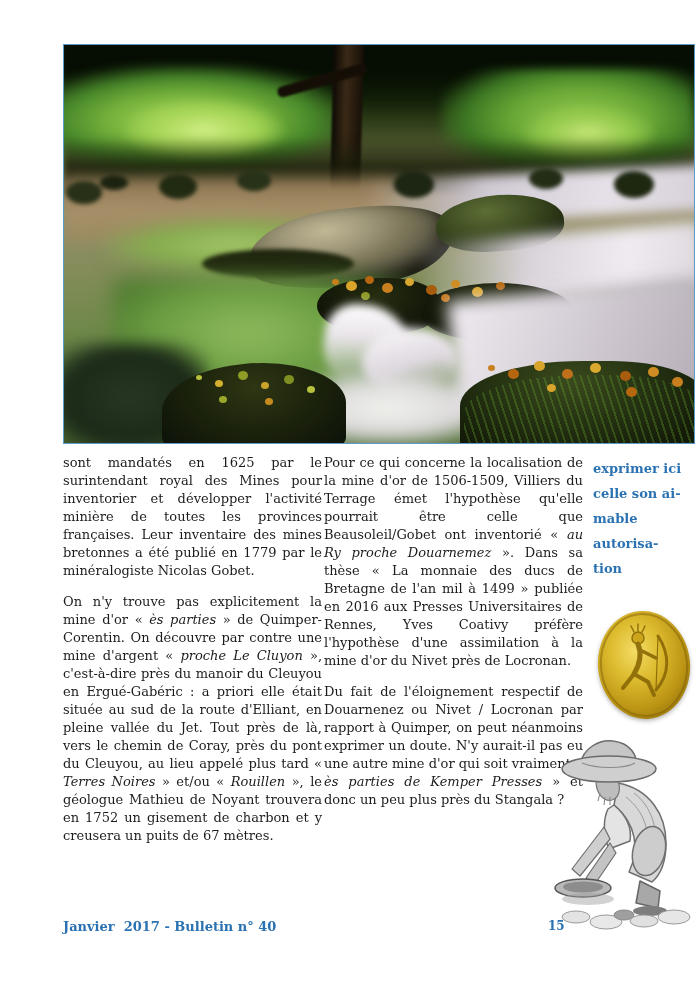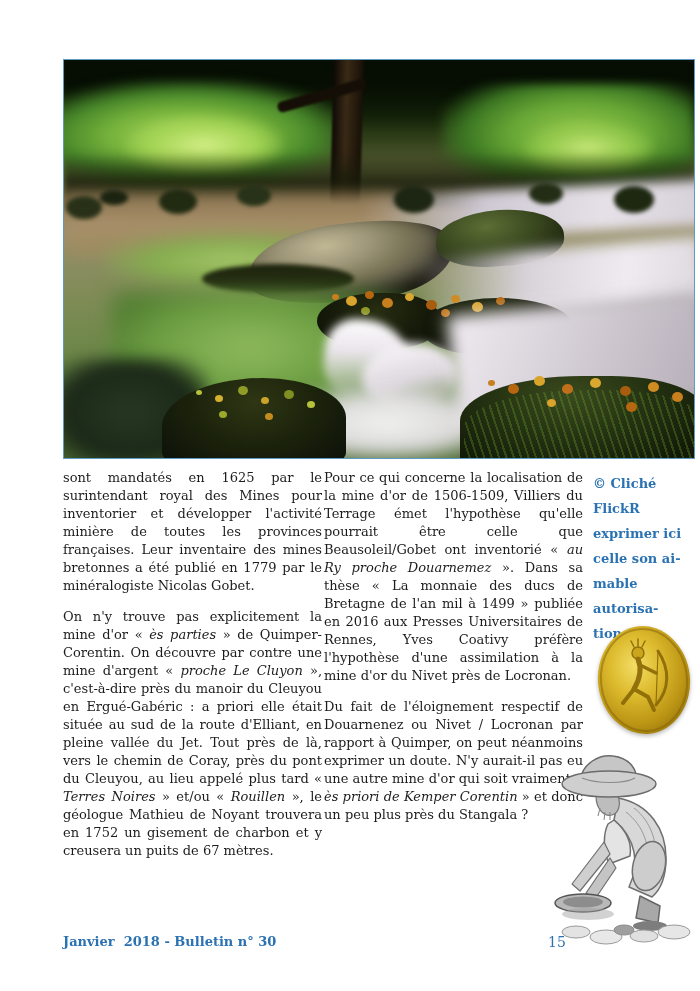--- a/index.html
+++ b/index.html
@@ -1,17 +1,17 @@
 <!DOCTYPE html>
 <html lang="fr" style="--accent: #2b72b2;"><head>
 <meta charset="utf-8">
 <style>
   html,body{margin:0;padding:0;background:#ffffff;}
   .page{position:relative;width:700px;height:949px;background:#ffffff;overflow:hidden;
-        font-family:"DejaVu Serif", serif;margin-top:15px;}
+        font-family:"DejaVu Serif", serif;}
 
   
   .photo-frame{position:absolute;left:63px;top:44px;width:632px;height:400px;
                border:1px solid #5e9ac6;box-sizing:border-box;margin:0;}
   .photo{position:absolute;inset:0;overflow:hidden;
     background:linear-gradient(180deg,#0a1404 0%,#102008 8%,#1c2e0d 14%,#31401a 20%,
       #6b6f42 30%,#9a8a64 37%,#97906a 44%,#8a8d60 52%,#7c8b54 62%,#6f884a 72%,
       #5f7f40 82%,#547336 92%,#4c6a32 100%);}
   .photo div{position:absolute;}
   .ly-canopy{left:0;top:0;width:632px;height:74px;filter:blur(2px);
@@ -97,21 +97,21 @@
   
   .credit{position:absolute;left:593px;top:456px;width:104px;color:var(--accent,#2b72b2);
           font-weight:bold;font-size:13px;line-height:25px;}
   .coin{position:absolute;left:592px;top:607px;width:104px;height:117px;}
   .coin svg{filter:drop-shadow(0 2px 2px rgba(0,0,0,.28));}
   .panner{position:absolute;left:552px;top:731px;width:148px;height:200px;}
 
   
   .footer-left{position:absolute;left:63px;top:919px;font-weight:bold;font-size:13px;
                color:var(--accent,#2b72b2);white-space:pre;}
-  .footer-page{position:absolute;left:548px;top:919px;font-weight:normal;font-size:14px;
+  .footer-page{position:absolute;left:548px;top:919px;font-weight:bold;font-size:12px;
                color:var(--accent,#2b72b2);}
 </style>
 </head>
 <body>
 
 <div class="page">
 
   <figure class="photo-frame">
     <div class="photo">
       <div class="ly-canopy"></div>
@@ -146,26 +146,25 @@
       <div class="ly-leaves-right"></div>
     </div>
   </figure>
 
   <div class="col col1">
       <p><span>sont mandatés en 1625 par le surintendant royal des Mines pour inventorier et développer l'activité minière de toutes les provinces françaises. Leur inventaire des mines bretonnes a été publié en 1779 par le minéralogiste Nicolas Gobet.</span></p>
       <p><span>On n'y trouve pas explicitement la mine d'or « </span><span class="it">ès parties</span><span> » de Quimper-Corentin. On découvre par contre une mine d'argent « </span><span class="it">proche Le Cluyon</span><span> », c'est-à-dire près du manoir du Cleuyou en Ergué-Gabéric : a priori elle était située au sud de la route d'Elliant, en pleine vallée du Jet. Tout près de là, vers le chemin de Coray, près du pont du Cleuyou, au lieu appelé plus tard « </span><span class="it">Terres Noires</span><span> » et/ou « </span><span class="it">Rouillen</span><span> », le géologue Mathieu de Noyant trouvera en 1752 un gisement de charbon et y creusera un puits de 67 mètres.</span></p>
     </div>
   <div class="col col2">
       <p><span>Pour ce qui concerne la localisation de la mine d'or de 1506-1509, Villiers du Terrage émet l'hypothèse qu'elle pourrait être celle que Beausoleil/Gobet ont inventorié « </span><span class="it">au Ry proche Douarnemez</span><span> ». Dans sa thèse « La monnaie des ducs de Bretagne de l'an mil à 1499 » publiée en 2016 aux Presses Universitaires de Rennes, Yves Coativy préfère l'hypothèse d'une assimilation à la mine d'or du Nivet près de Locronan.</span></p>
-      <p><span>Du fait de l'éloignement respectif de Douarnenez ou Nivet / Locronan par rapport à Quimper, on peut néanmoins exprimer un doute. N'y aurait-il pas eu une autre mine d'or qui soit vraiment « </span><span class="it">ès priori de Kemper Corentin</span><span> » et donc un peu plus près du Stangala ?</span></p>
+      <p><span>Du fait de l'éloignement respectif de Douarnenez ou Nivet / Locronan par rapport à Quimper, on peut néanmoins exprimer un doute. N'y aurait-il pas eu une autre mine d'or qui soit vraiment « </span><span class="it">ès parties de Kemper Presses</span><span> » et donc un peu plus près du Stangala ?</span></p>
     </div>
 
   <aside>
     <div class="credit">
-        <div>© Cliché FlickR</div>
         <div>exprimer ici</div>
         <div>celle son ai-</div>
         <div>mable autorisa-</div>
         <div>tion</div>
       </div>
 
     <div class="coin">
       <svg width="104" height="117" viewBox="0 0 104 117">
         <defs>
           <radialGradient id="gold" cx="42%" cy="36%" r="78%">
@@ -221,16 +220,16 @@
           <ellipse cx="24" cy="186" rx="14" ry="6" fill="#e3e3e3" stroke="#9a9a9a"></ellipse>
           <ellipse cx="54" cy="191" rx="16" ry="7" fill="#e8e8e8" stroke="#9a9a9a"></ellipse>
           <ellipse cx="72" cy="184" rx="10" ry="5" fill="#9f9f9f" stroke="#8a8a8a"></ellipse>
           <ellipse cx="92" cy="190" rx="14" ry="6" fill="#e0e0e0" stroke="#9a9a9a"></ellipse>
           <ellipse cx="122" cy="186" rx="16" ry="7" fill="#e6e6e6" stroke="#9a9a9a"></ellipse>
         </g>
       </svg>
     </div>
   </aside>
 
-  <div class="footer-left">Janvier  2018 - Bulletin n° 30</div>
+  <div class="footer-left">Janvier  2017 - Bulletin n° 40</div>
   <div class="footer-page">15</div>
 
 </div>
 
 </body></html>

